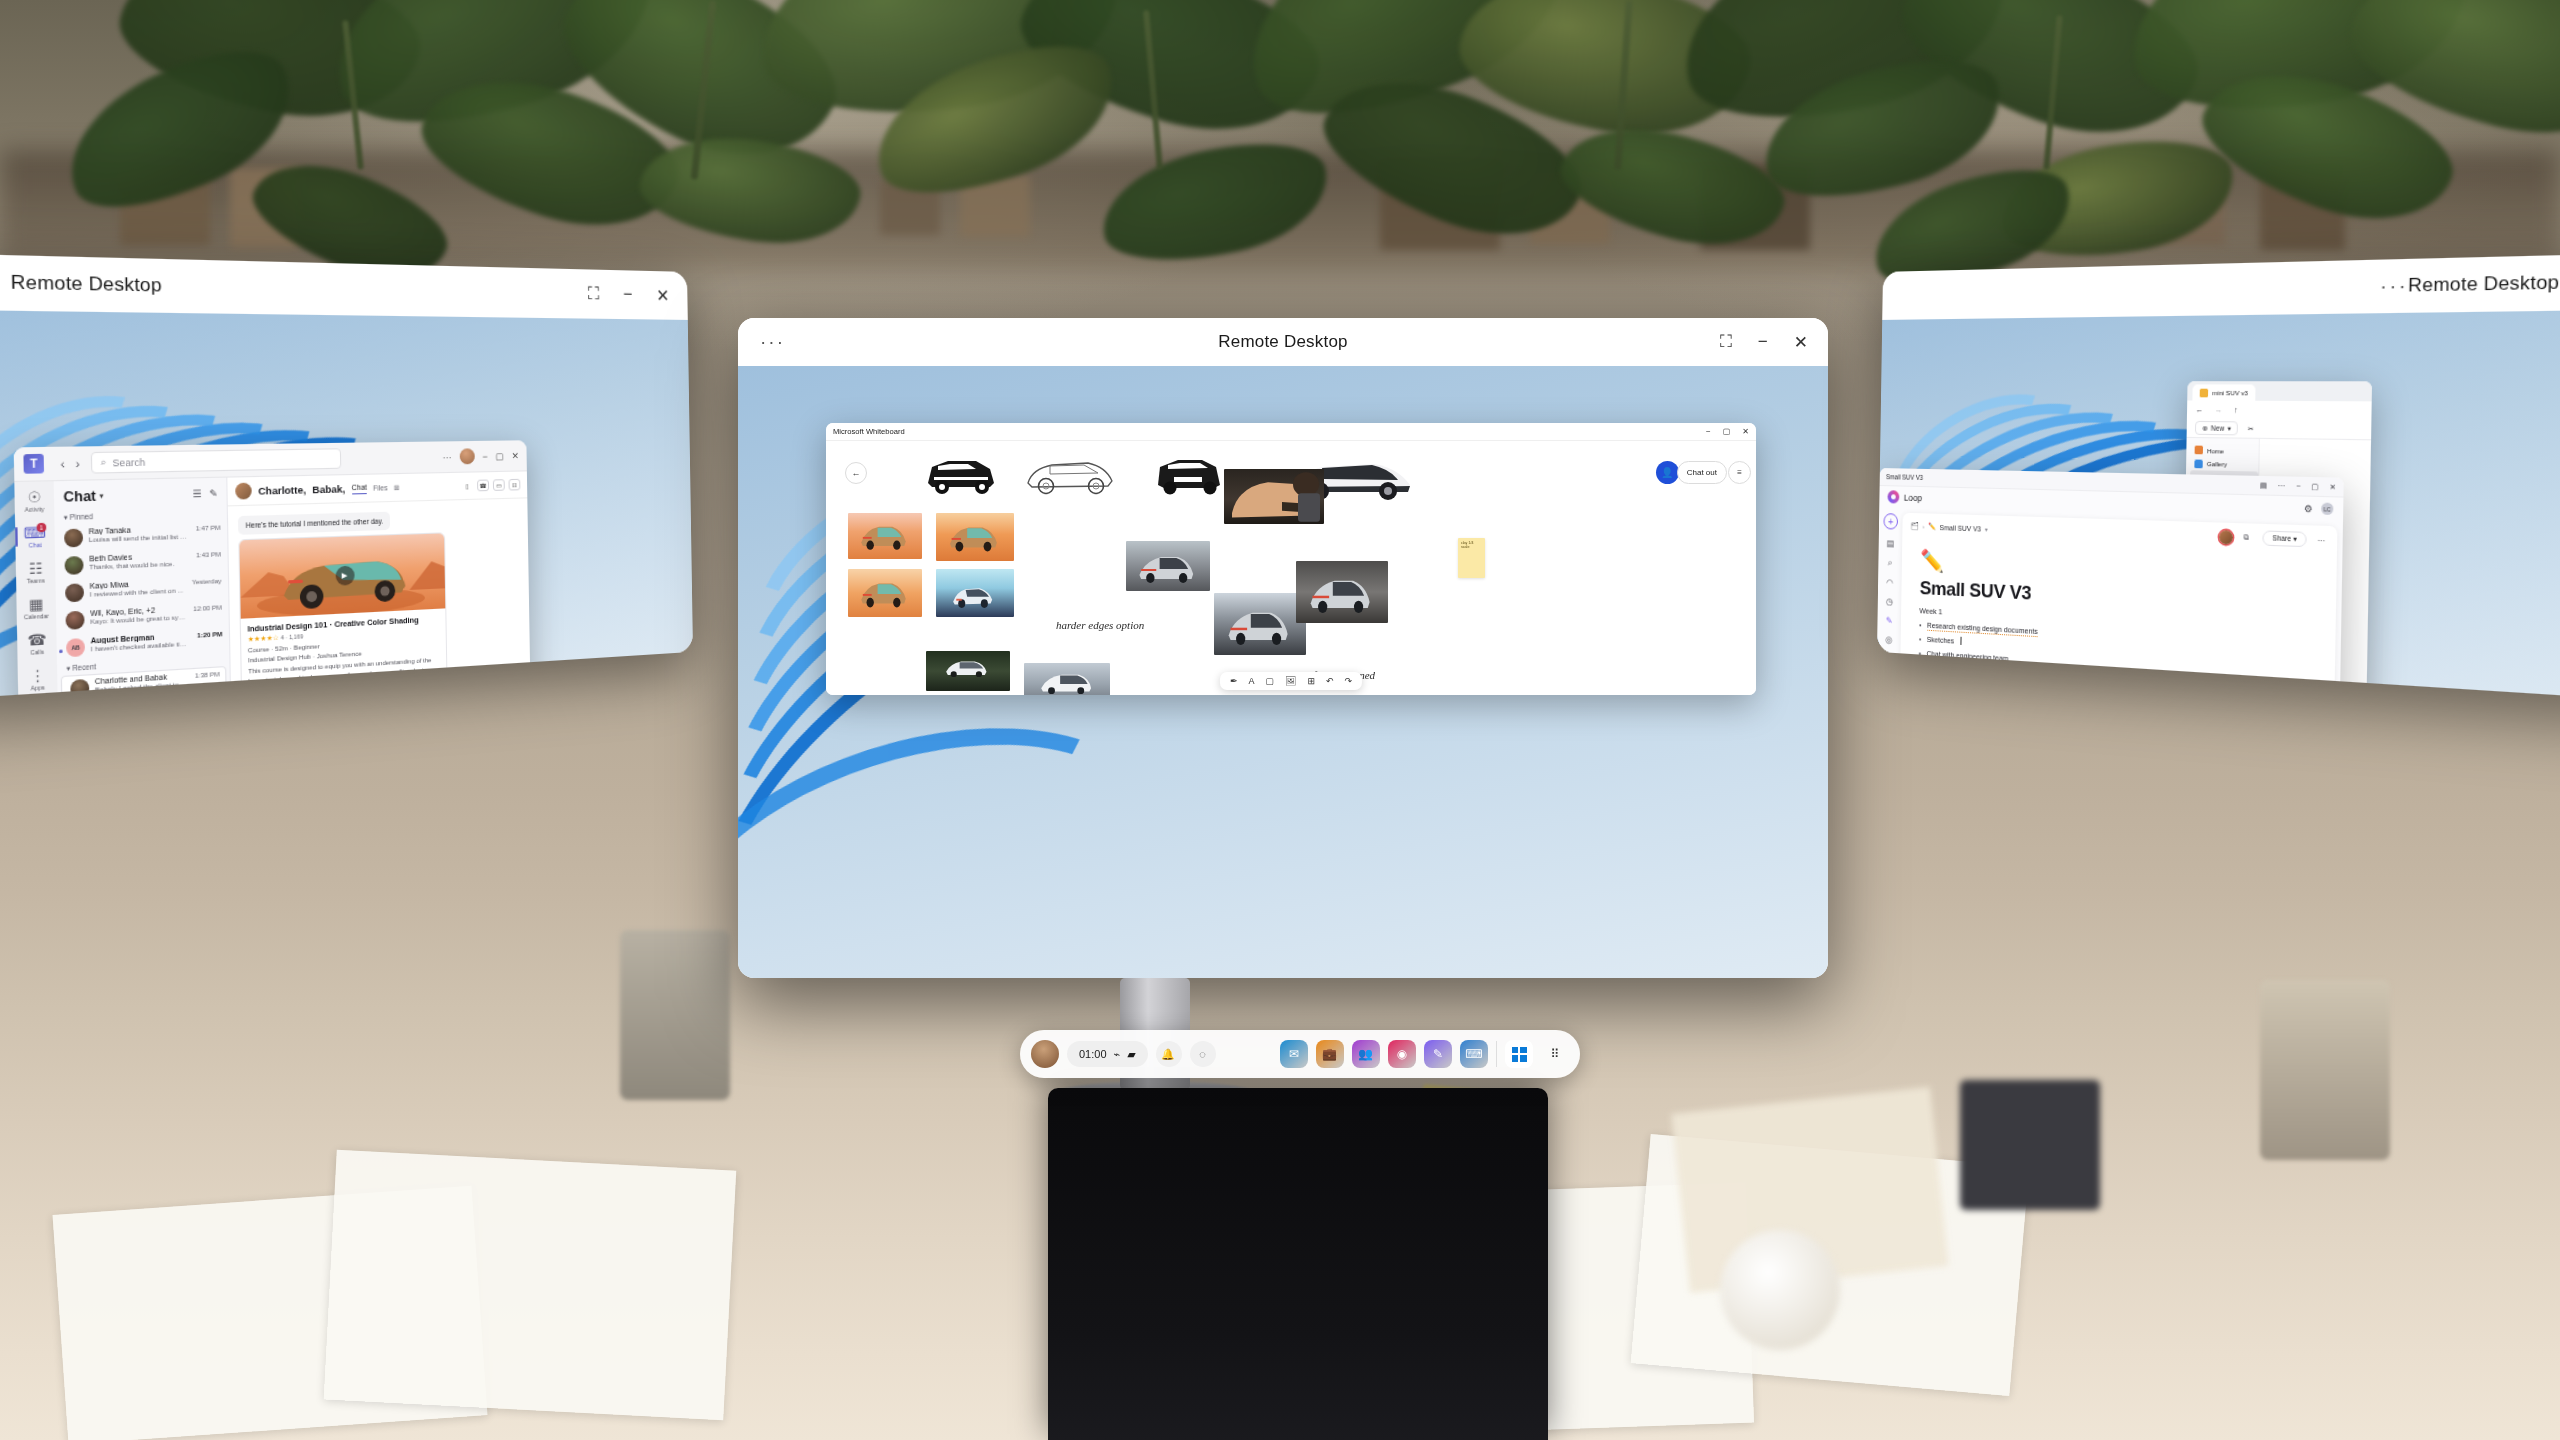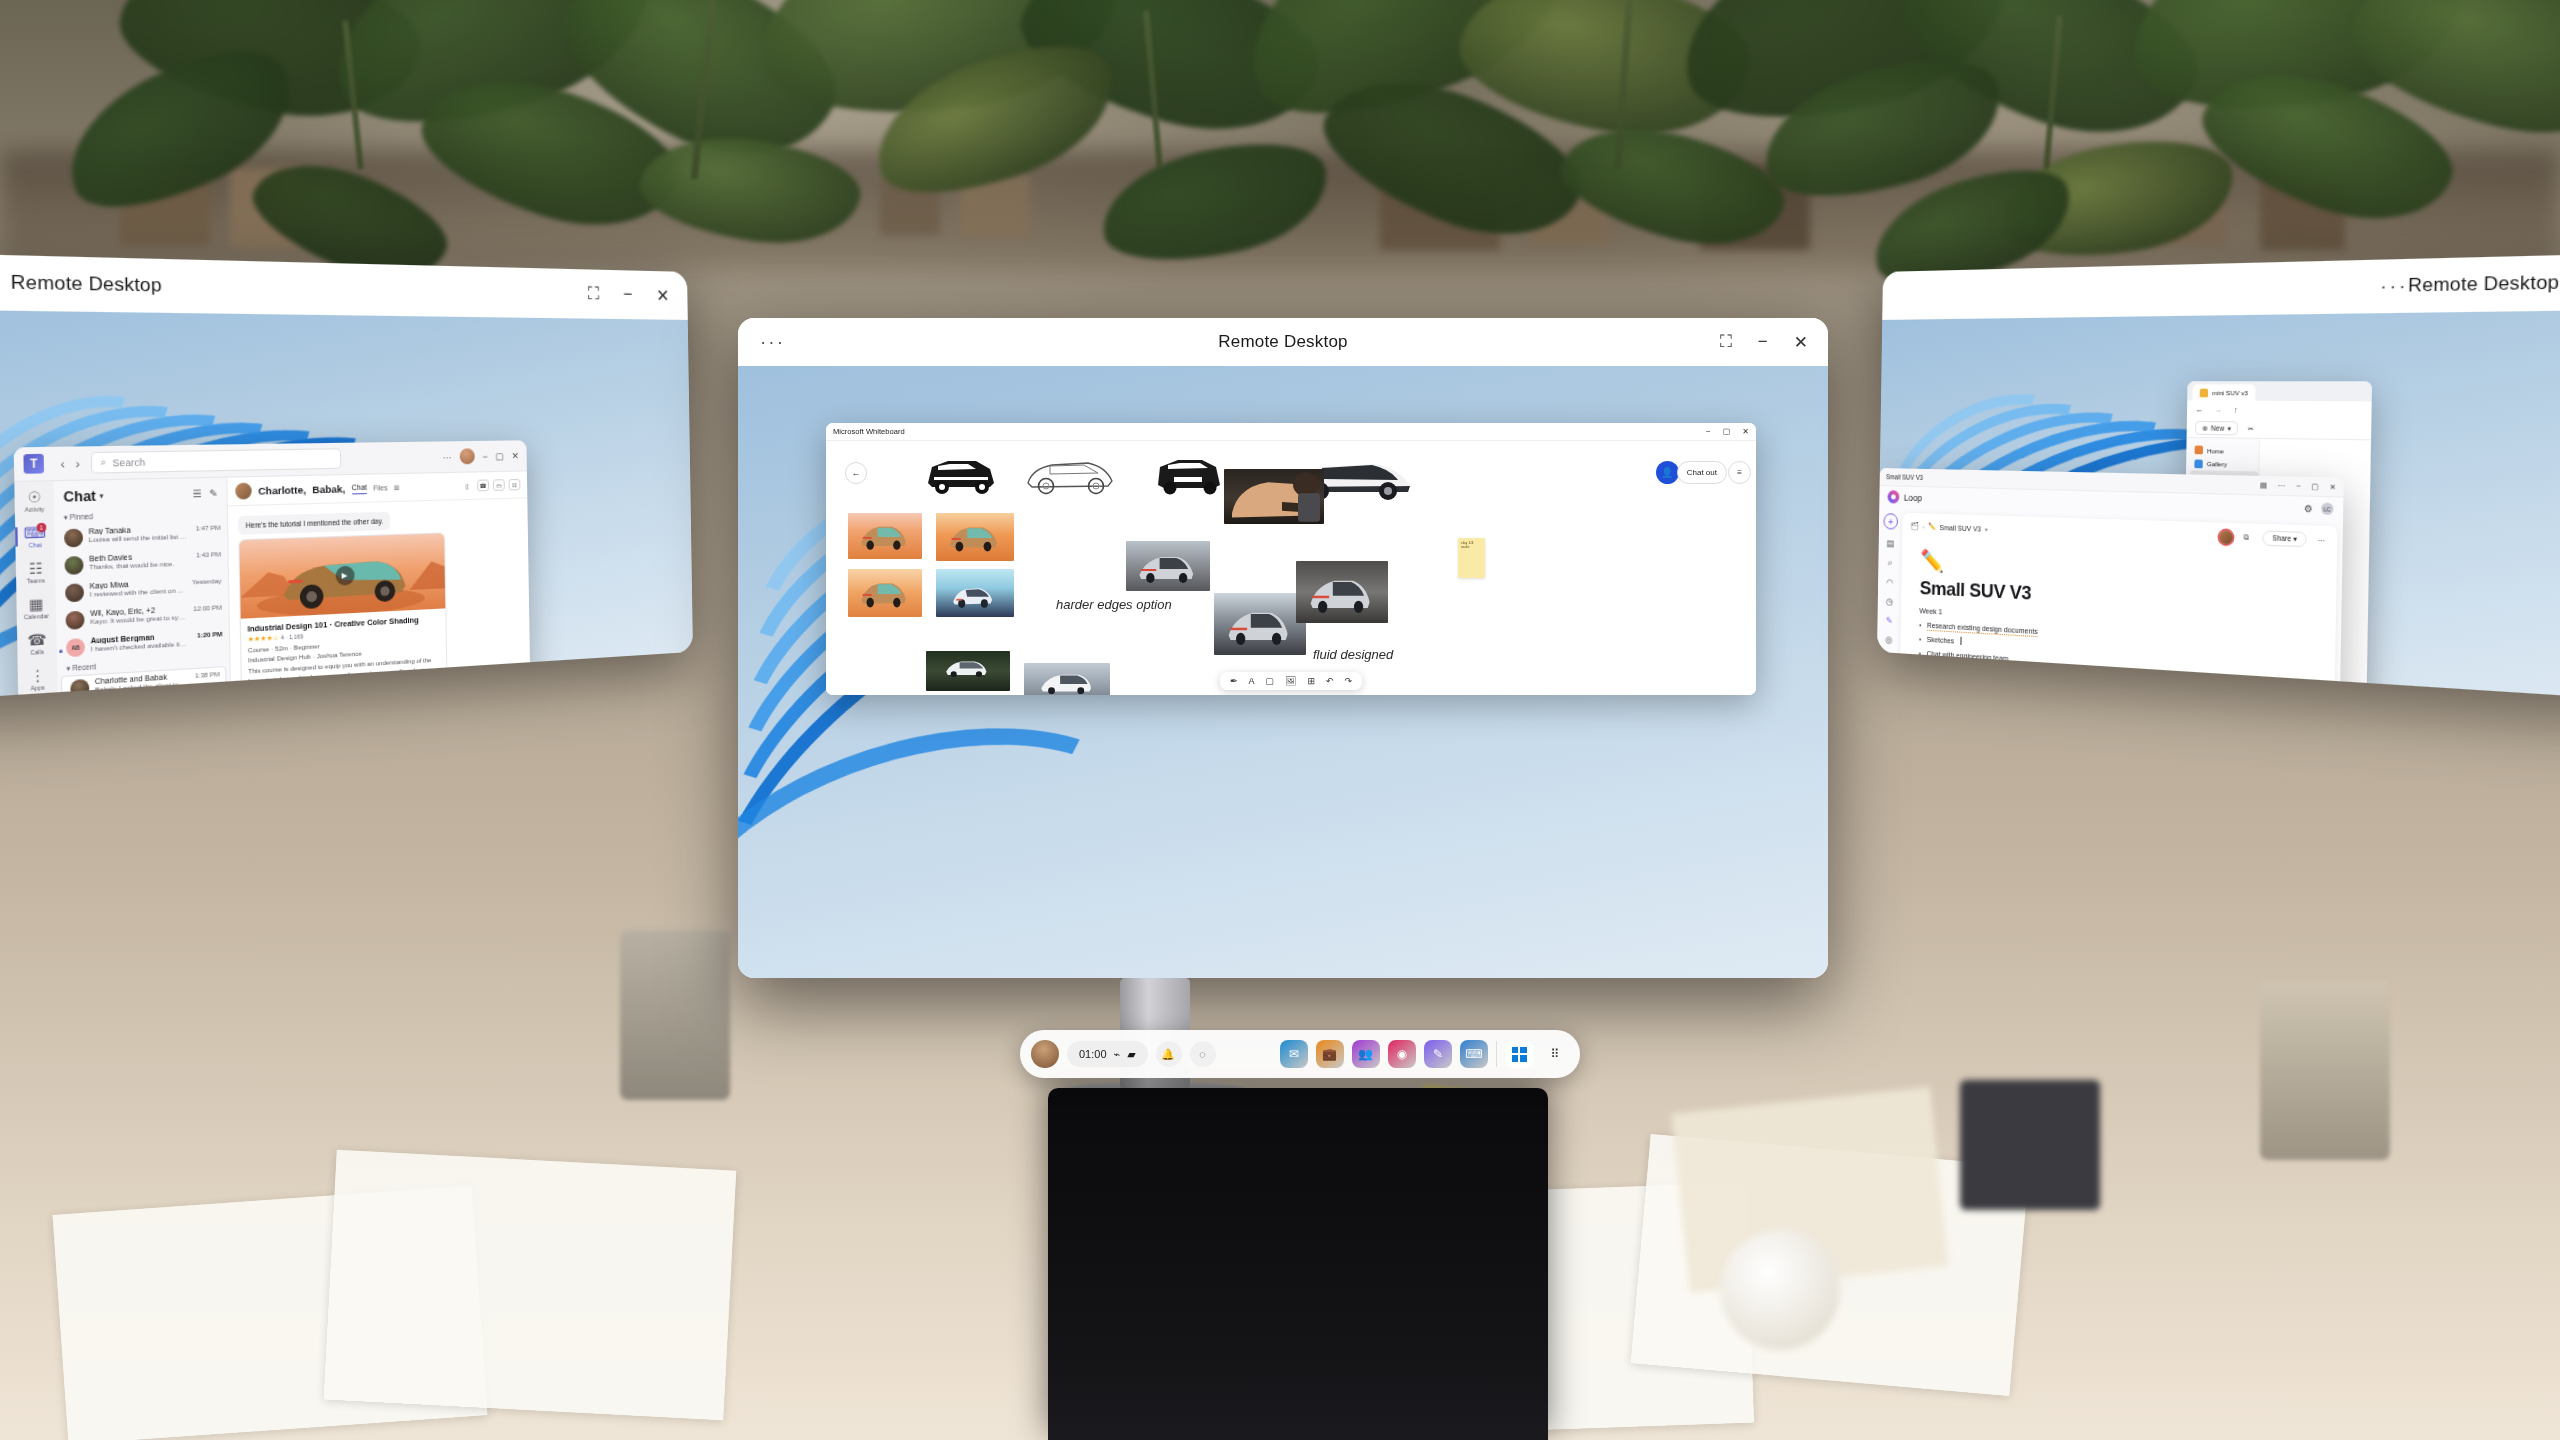--- a/index.html
+++ b/index.html
@@ -157,22 +157,22 @@
   .wb-acct{ position:absolute; right:77px; top:20px; width:23px; height:23px;
     border-radius:50%; background:#1f4fd8; display:flex; align-items:center;
     justify-content:center; color:#fff; font-size:10px;}
   .wb-signout{ position:absolute; right:29px; top:20px; height:23px; padding:0 9px;
     border:1px solid #dcdcdc; border-radius:12px; display:flex; align-items:center;
     font-size:8px; color:#1b1b1b; background:#fff;}
   .wb-menu{ position:absolute; right:5px; top:20px; width:23px;height:23px;
     border:1px solid #dcdcdc;border-radius:50%;display:flex;align-items:center;
     justify-content:center;font-size:8px;color:#333;background:#fff;}
   .ph{ position:absolute; border-radius:1px; overflow:hidden; }
-  .hw{ position:absolute; font-family:Liberation Sans, sans-serif; font-size:13px;
-    color:#2a2a2a; font-style:italic; }
+  .hw{ position:absolute; font-family:Liberation Serif, serif; font-size:11px;
+    color:#2a2a2a; font-style:italic;margin-top:22px; }
   .note{ position:absolute; background:#fbe9a6; border-radius:1px;
     box-shadow:0 1px 3px rgba(0,0,0,.12); font-size:3.6px; color:#5a4a12; padding:3px;}
   .wb-tools{ position:absolute; left:50%; bottom:5px; transform:translateX(-50%);
     background:#fff; border-radius:7px; box-shadow:0 2px 9px rgba(0,0,0,.18);
     display:flex; gap:11px; padding:4px 10px; font-size:9px; color:#333;}
 
   
   .tbar{ position:absolute; left:0; bottom:0; width:100%; height:26px;
     background:rgba(250,250,252,.94); display:flex; align-items:center;
     justify-content:center; gap:9px; }

